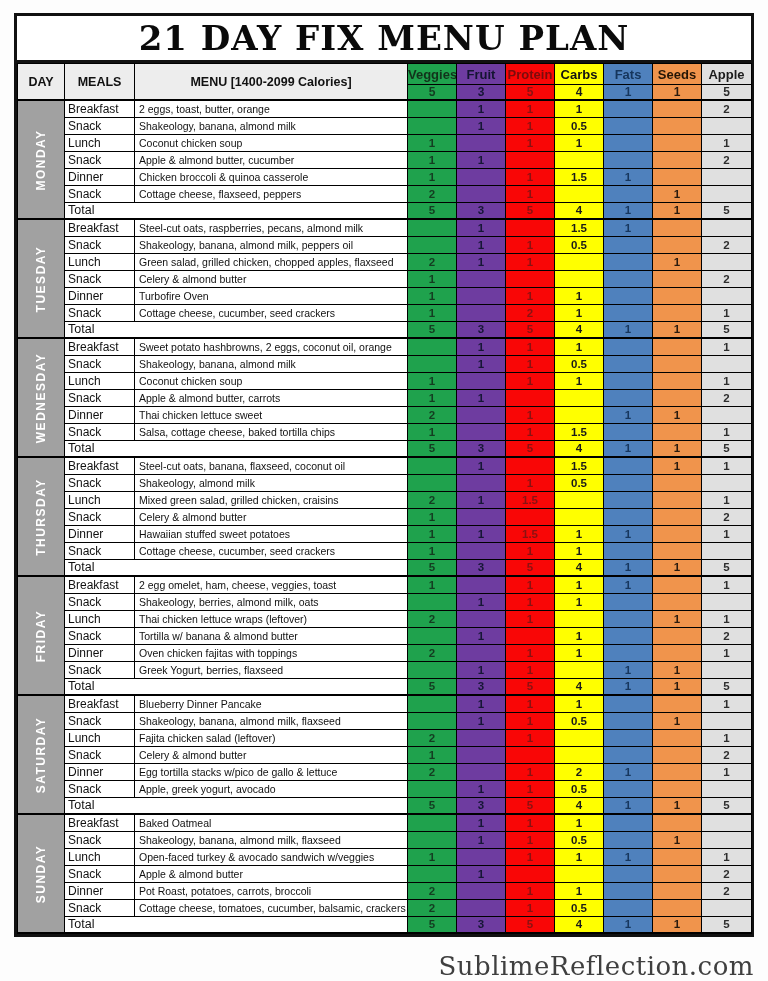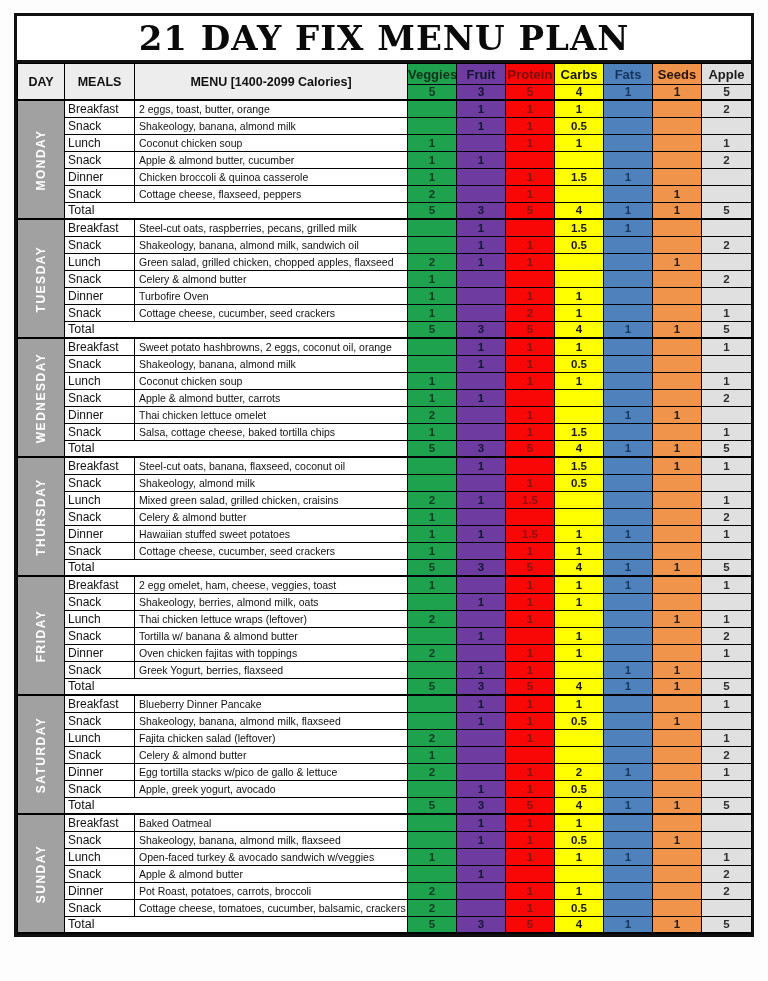--- a/index.html
+++ b/index.html
@@ -238,32 +238,32 @@
             <td class="val-cell" style="background: rgb(240, 148, 76); color: rgb(43, 27, 14);">1</td>
             <td class="val-cell" style="background: rgb(224, 224, 224); color: rgb(46, 46, 46);">5</td>
           </tr>
         </tbody>
         <tbody class="day-block">
           <tr>
             <td class="day-cell" rowspan="7">
               <span class="day-label">TUESDAY</span>
             </td>
             <td class="meal-cell">Breakfast</td>
-            <td class="menu-cell">Steel-cut oats, raspberries, pecans, grilled milk</td>
+            <td class="menu-cell">Steel-cut oats, raspberries, pecans, almond milk</td>
             <td class="val-cell" style="background: rgb(31, 162, 77); color: rgb(20, 61, 33);"></td>
             <td class="val-cell" style="background: rgb(110, 60, 160); color: rgb(22, 22, 54);">1</td>
             <td class="val-cell" style="background: rgb(249, 6, 6); color: rgb(138, 18, 18);"></td>
             <td class="val-cell" style="background: rgb(255, 255, 0); color: rgb(26, 26, 26);">1.5</td>
             <td class="val-cell" style="background: rgb(79, 129, 189); color: rgb(23, 55, 94);">1</td>
             <td class="val-cell" style="background: rgb(240, 148, 76); color: rgb(43, 27, 14);"></td>
             <td class="val-cell" style="background: rgb(224, 224, 224); color: rgb(46, 46, 46);"></td>
           </tr>
           <tr>
             <td class="meal-cell">Snack</td>
-            <td class="menu-cell">Shakeology, banana, almond milk, sandwich oil</td>
+            <td class="menu-cell">Shakeology, banana, almond milk, peppers oil</td>
             <td class="val-cell" style="background: rgb(31, 162, 77); color: rgb(20, 61, 33);"></td>
             <td class="val-cell" style="background: rgb(110, 60, 160); color: rgb(22, 22, 54);">1</td>
             <td class="val-cell" style="background: rgb(249, 6, 6); color: rgb(138, 18, 18);">1</td>
             <td class="val-cell" style="background: rgb(255, 255, 0); color: rgb(26, 26, 26);">0.5</td>
             <td class="val-cell" style="background: rgb(79, 129, 189); color: rgb(23, 55, 94);"></td>
             <td class="val-cell" style="background: rgb(240, 148, 76); color: rgb(43, 27, 14);"></td>
             <td class="val-cell" style="background: rgb(224, 224, 224); color: rgb(46, 46, 46);">2</td>
           </tr>
           <tr>
             <td class="meal-cell">Lunch</td>
@@ -363,21 +363,21 @@
             <td class="val-cell" style="background: rgb(31, 162, 77); color: rgb(20, 61, 33);">1</td>
             <td class="val-cell" style="background: rgb(110, 60, 160); color: rgb(22, 22, 54);">1</td>
             <td class="val-cell" style="background: rgb(249, 6, 6); color: rgb(138, 18, 18);"></td>
             <td class="val-cell" style="background: rgb(255, 255, 0); color: rgb(26, 26, 26);"></td>
             <td class="val-cell" style="background: rgb(79, 129, 189); color: rgb(23, 55, 94);"></td>
             <td class="val-cell" style="background: rgb(240, 148, 76); color: rgb(43, 27, 14);"></td>
             <td class="val-cell" style="background: rgb(224, 224, 224); color: rgb(46, 46, 46);">2</td>
           </tr>
           <tr>
             <td class="meal-cell">Dinner</td>
-            <td class="menu-cell">Thai chicken lettuce omelet</td>
+            <td class="menu-cell">Thai chicken lettuce sweet</td>
             <td class="val-cell" style="background: rgb(31, 162, 77); color: rgb(20, 61, 33);">2</td>
             <td class="val-cell" style="background: rgb(110, 60, 160); color: rgb(22, 22, 54);"></td>
             <td class="val-cell" style="background: rgb(249, 6, 6); color: rgb(138, 18, 18);">1</td>
             <td class="val-cell" style="background: rgb(255, 255, 0); color: rgb(26, 26, 26);"></td>
             <td class="val-cell" style="background: rgb(79, 129, 189); color: rgb(23, 55, 94);">1</td>
             <td class="val-cell" style="background: rgb(240, 148, 76); color: rgb(43, 27, 14);">1</td>
             <td class="val-cell" style="background: rgb(224, 224, 224); color: rgb(46, 46, 46);"></td>
           </tr>
           <tr>
             <td class="meal-cell">Snack</td>
@@ -720,13 +720,14 @@
             <td class="val-cell" style="background: rgb(110, 60, 160); color: rgb(22, 22, 54);">3</td>
             <td class="val-cell" style="background: rgb(249, 6, 6); color: rgb(138, 18, 18);">5</td>
             <td class="val-cell" style="background: rgb(255, 255, 0); color: rgb(26, 26, 26);">4</td>
             <td class="val-cell" style="background: rgb(79, 129, 189); color: rgb(23, 55, 94);">1</td>
             <td class="val-cell" style="background: rgb(240, 148, 76); color: rgb(43, 27, 14);">1</td>
             <td class="val-cell" style="background: rgb(224, 224, 224); color: rgb(46, 46, 46);">5</td>
           </tr>
         </tbody>
       </table>
   </div>
+  <div class="footer">SublimeReflection.com</div>
 </div>
 
 </body></html>

